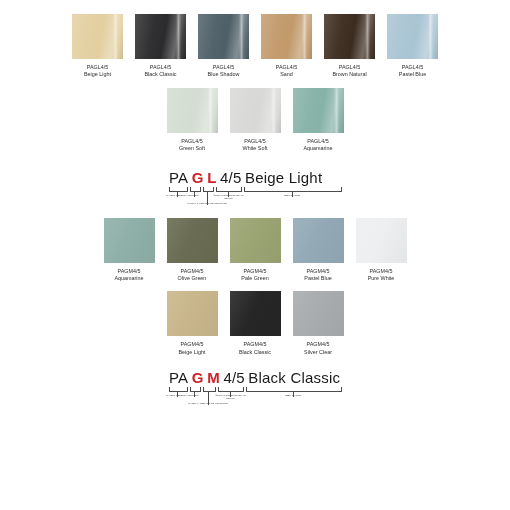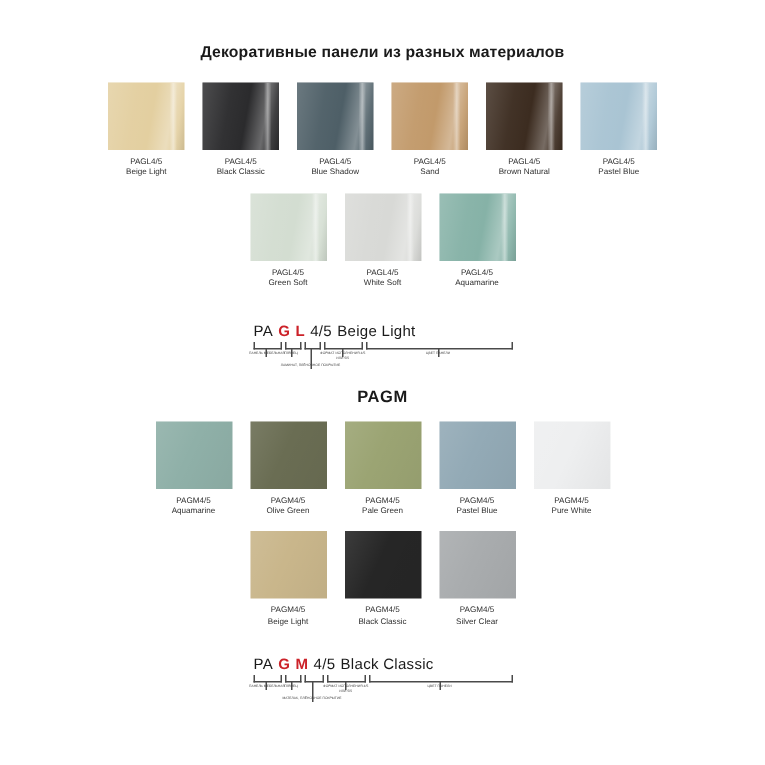--- a/index.html
+++ b/index.html
@@ -89,23 +89,23 @@
   .code-block{
     margin:0 auto;
     width:172px;
     position:relative;
   }
   .section-gl .code-block{margin-top:16px;}
   .section-gm .code-block{margin-top:13px;}
 
   .code-line{
     display:flex;
-    align-items:flex-end;
+    align-items:flex-start;
     justify-content:flex-start;
-    font-size:10px;
+    font-size:15px;
     letter-spacing:.2px;
     white-space:nowrap;
     height:17px;
   }
   .code-line .tok{color:#1a1a1a;}
   .code-line .tok.red{color:#cc2229;font-weight:bold;}
   .code-line .sp{display:inline-block;width:3.5px;}
 
   .braces{
     position:relative;
@@ -135,21 +135,20 @@
     color:#3a3a3a;
     letter-spacing:.05px;
     transform:scaleY(1.05);
   }
 </style>
 </head>
 <body>
 
 <div class="page">
 
-  <div class="doc-title">Декоративные панели из разных материалов</div>
 
   <div class="section section-gl">
 
     <div class="row row-1">
       <div class="cell">
         <div class="swatch gloss" style="background: rgb(227, 207, 160);">
             <span class="sheen"></span>
           </div>
         <div class="cap">
           <div>PAGL4/5</div>
@@ -265,21 +264,20 @@
         <div class="micro" style="left:44px;top:7px;width:31px;">ФОРМАТ
 ИСПОЛНЕНИЯ
 4/5 ИЛИ 5/5</div>
         <div class="micro" style="left:108px;top:7px;width:30px;">ЦВЕТ
 ПАНЕЛИ</div>
       </div>
     </div>
   </div>
 
   <div class="section section-gm" style="margin-top:26px;">
-    <div class="section-title">PAGM</div>
 
     <div class="row row-1">
       <div class="cell">
         <div class="swatch matte" style="background: rgb(143, 176, 168);">
             <span class="sheen"></span>
           </div>
         <div class="cap">
           <div>PAGM4/5</div>
           <div>Aquamarine</div>
         </div>

